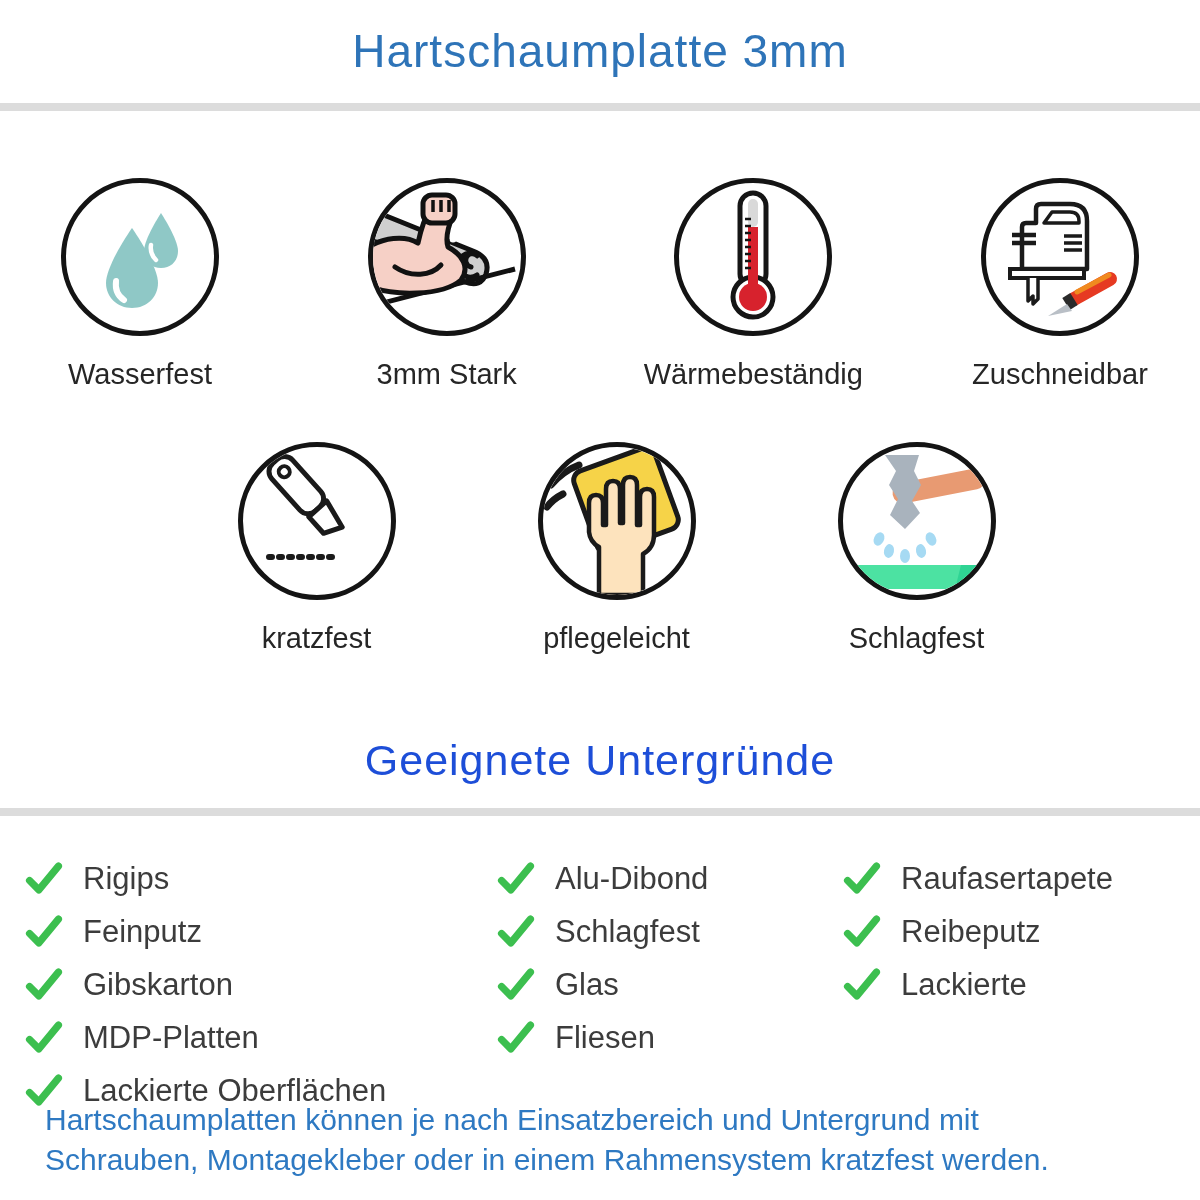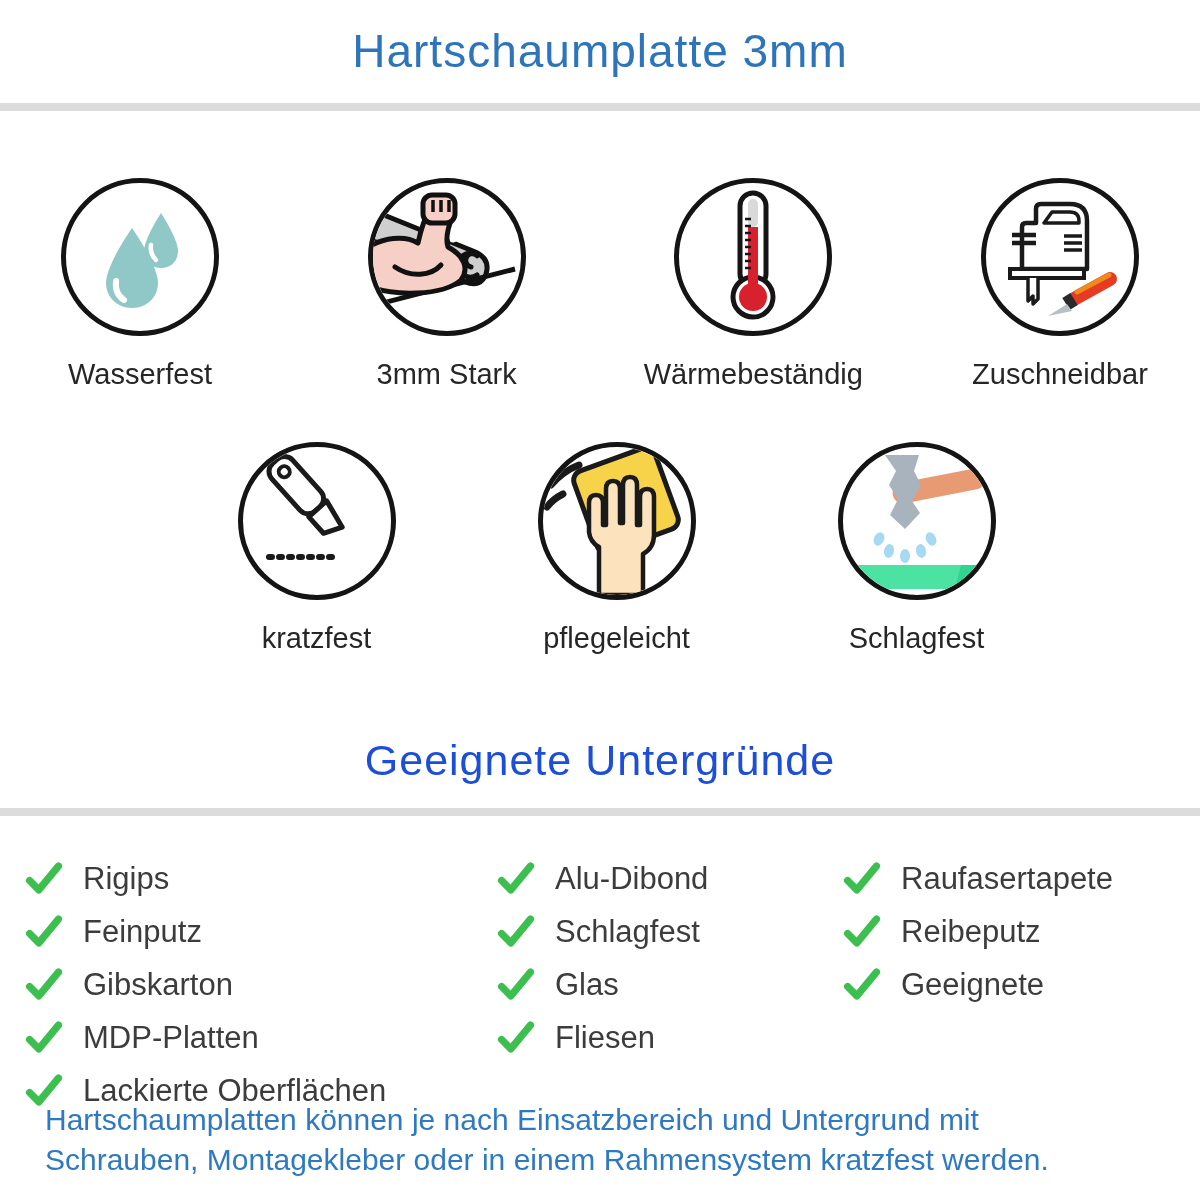--- a/index.html
+++ b/index.html
@@ -237,21 +237,21 @@
     <div class="sub-item">
       <svg class="check" viewBox="0 0 36 32">
           <path d="M4 18 L13 27 L32 4" fill="none" stroke="#3cbf4f" stroke-width="7" stroke-linecap="round" stroke-linejoin="round"></path>
         </svg>
       <span class="sub-label">Reibeputz</span>
     </div>
     <div class="sub-item">
       <svg class="check" viewBox="0 0 36 32">
           <path d="M4 18 L13 27 L32 4" fill="none" stroke="#3cbf4f" stroke-width="7" stroke-linecap="round" stroke-linejoin="round"></path>
         </svg>
-      <span class="sub-label">Geeignete</span>
+      <span class="sub-label">Lackierte</span>
     </div>
   </div>
 
   <div class="footer">
     <div>Hartschaumplatten können je nach Einsatzbereich und Untergrund mit</div>
     <div>Schrauben, Montagekleber oder in einem Rahmensystem kratzfest werden.</div>
   </div>
 
 </div>
 

